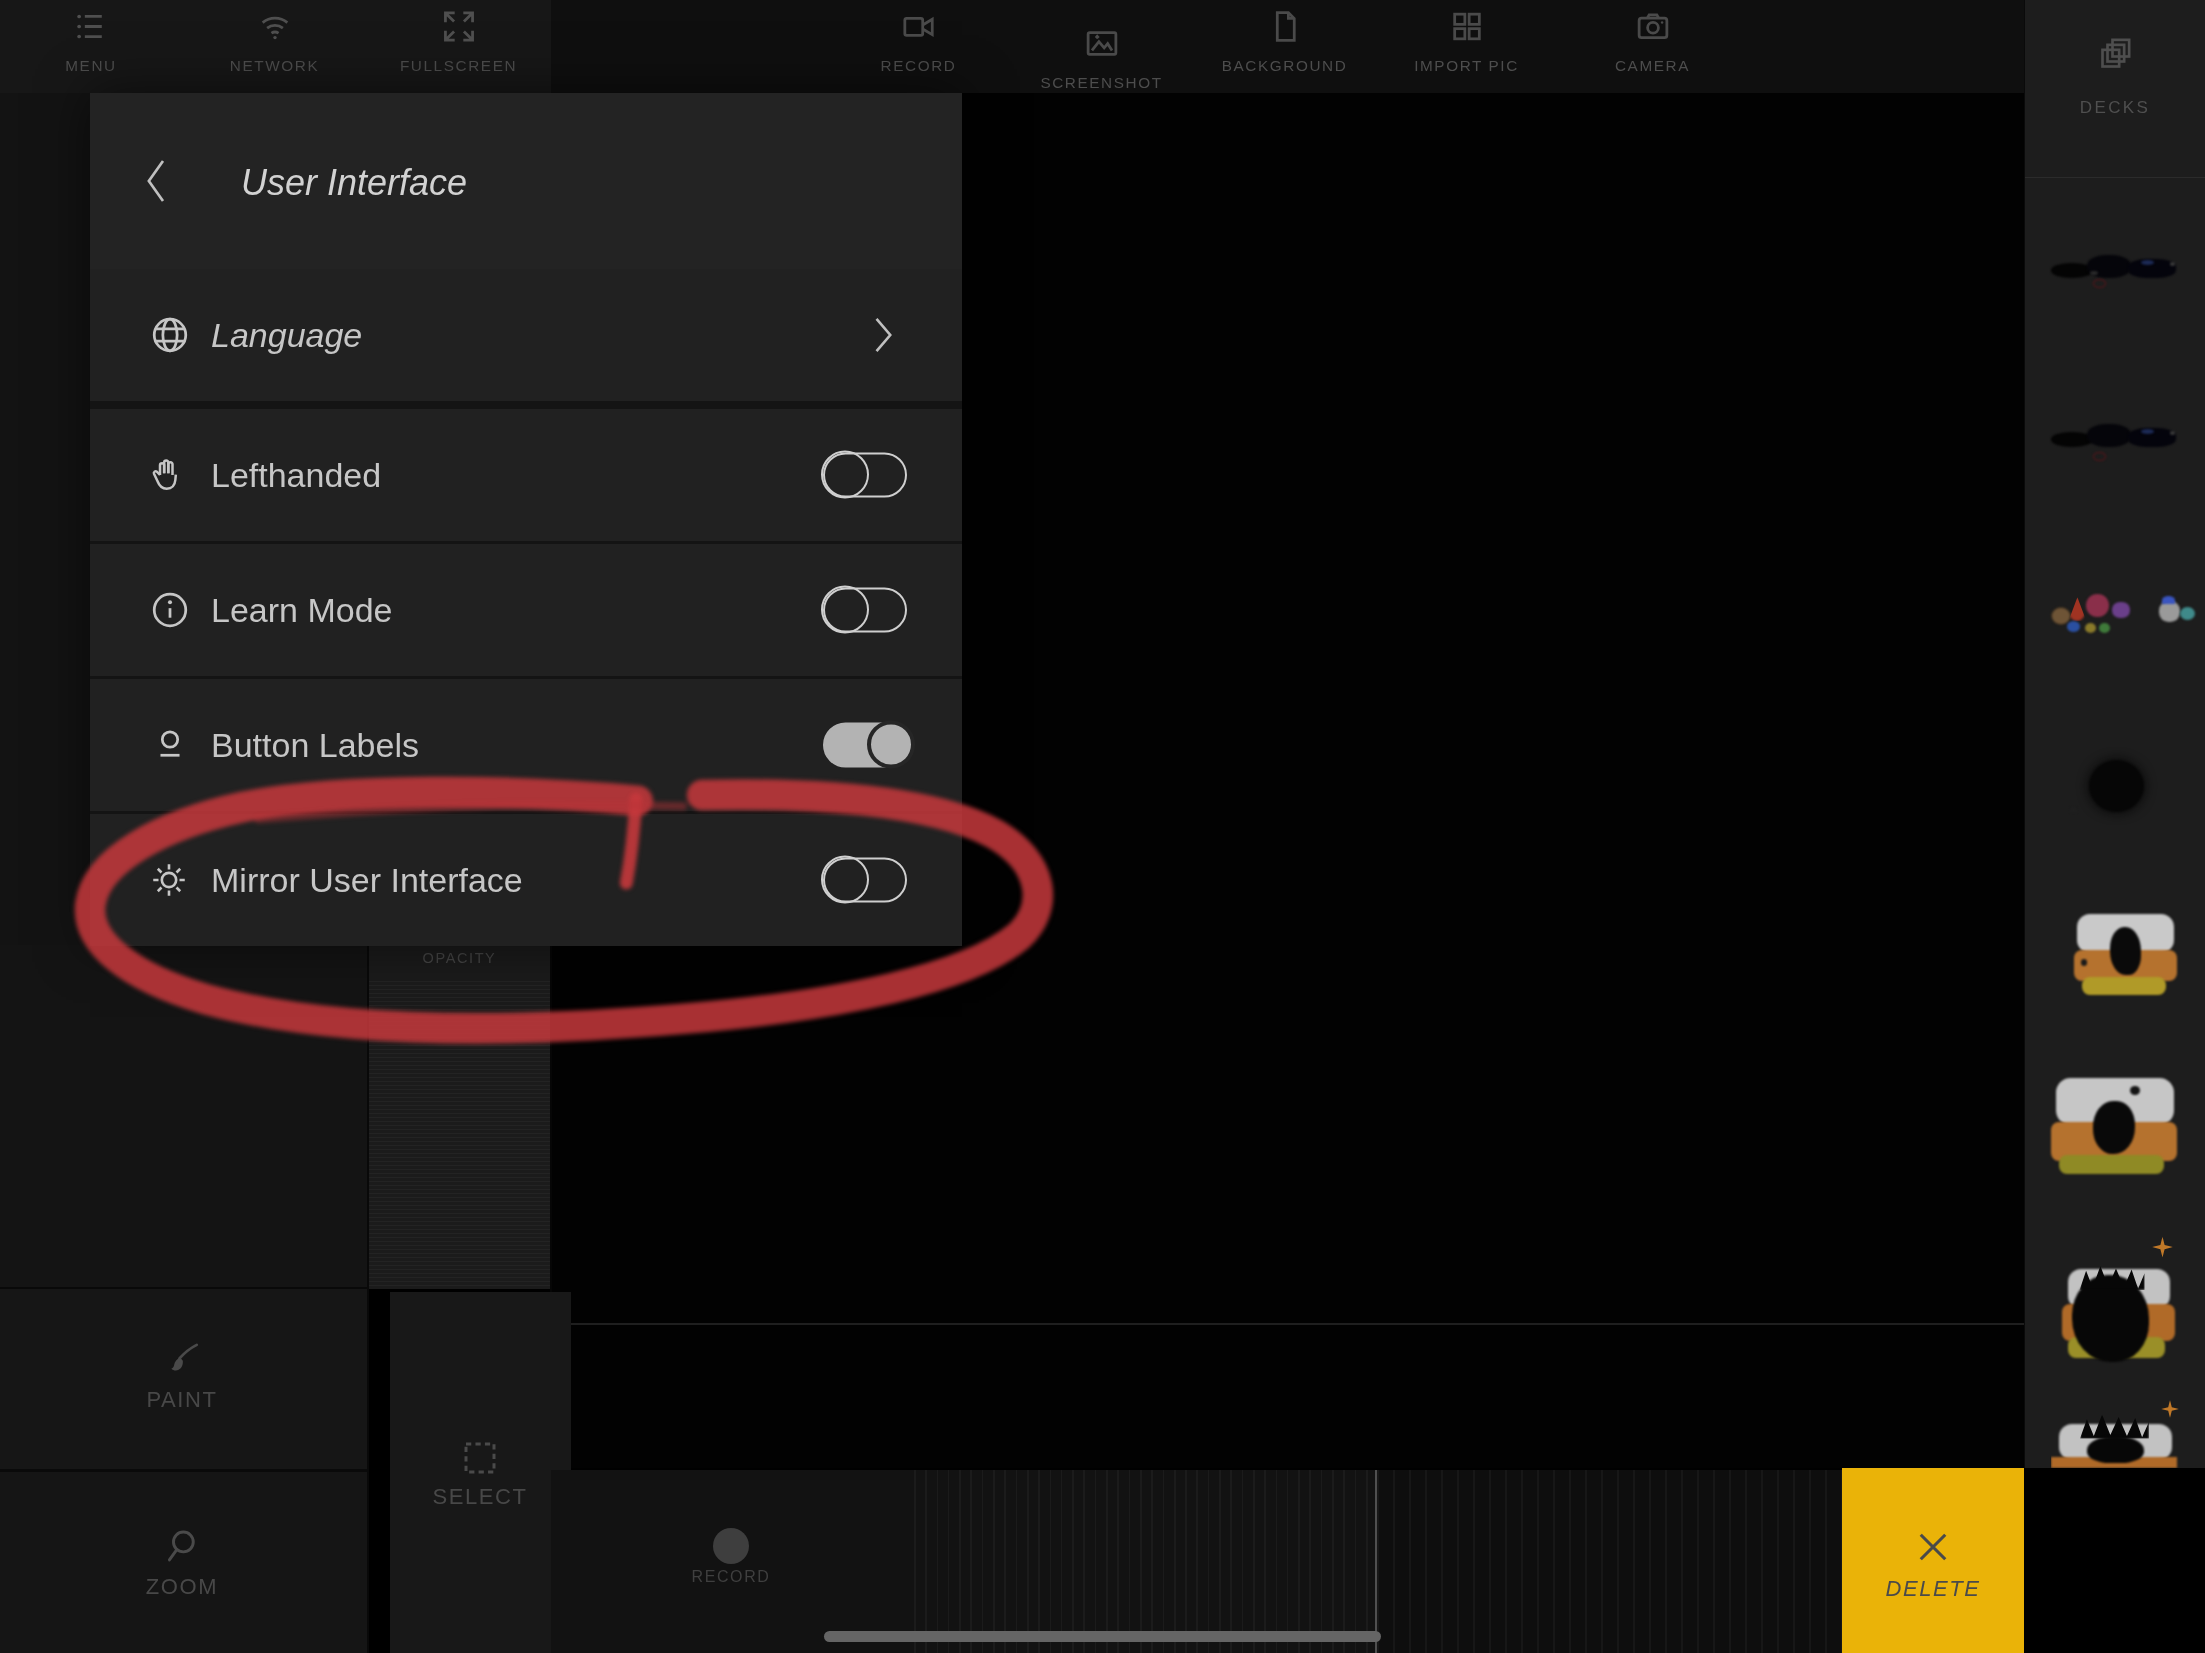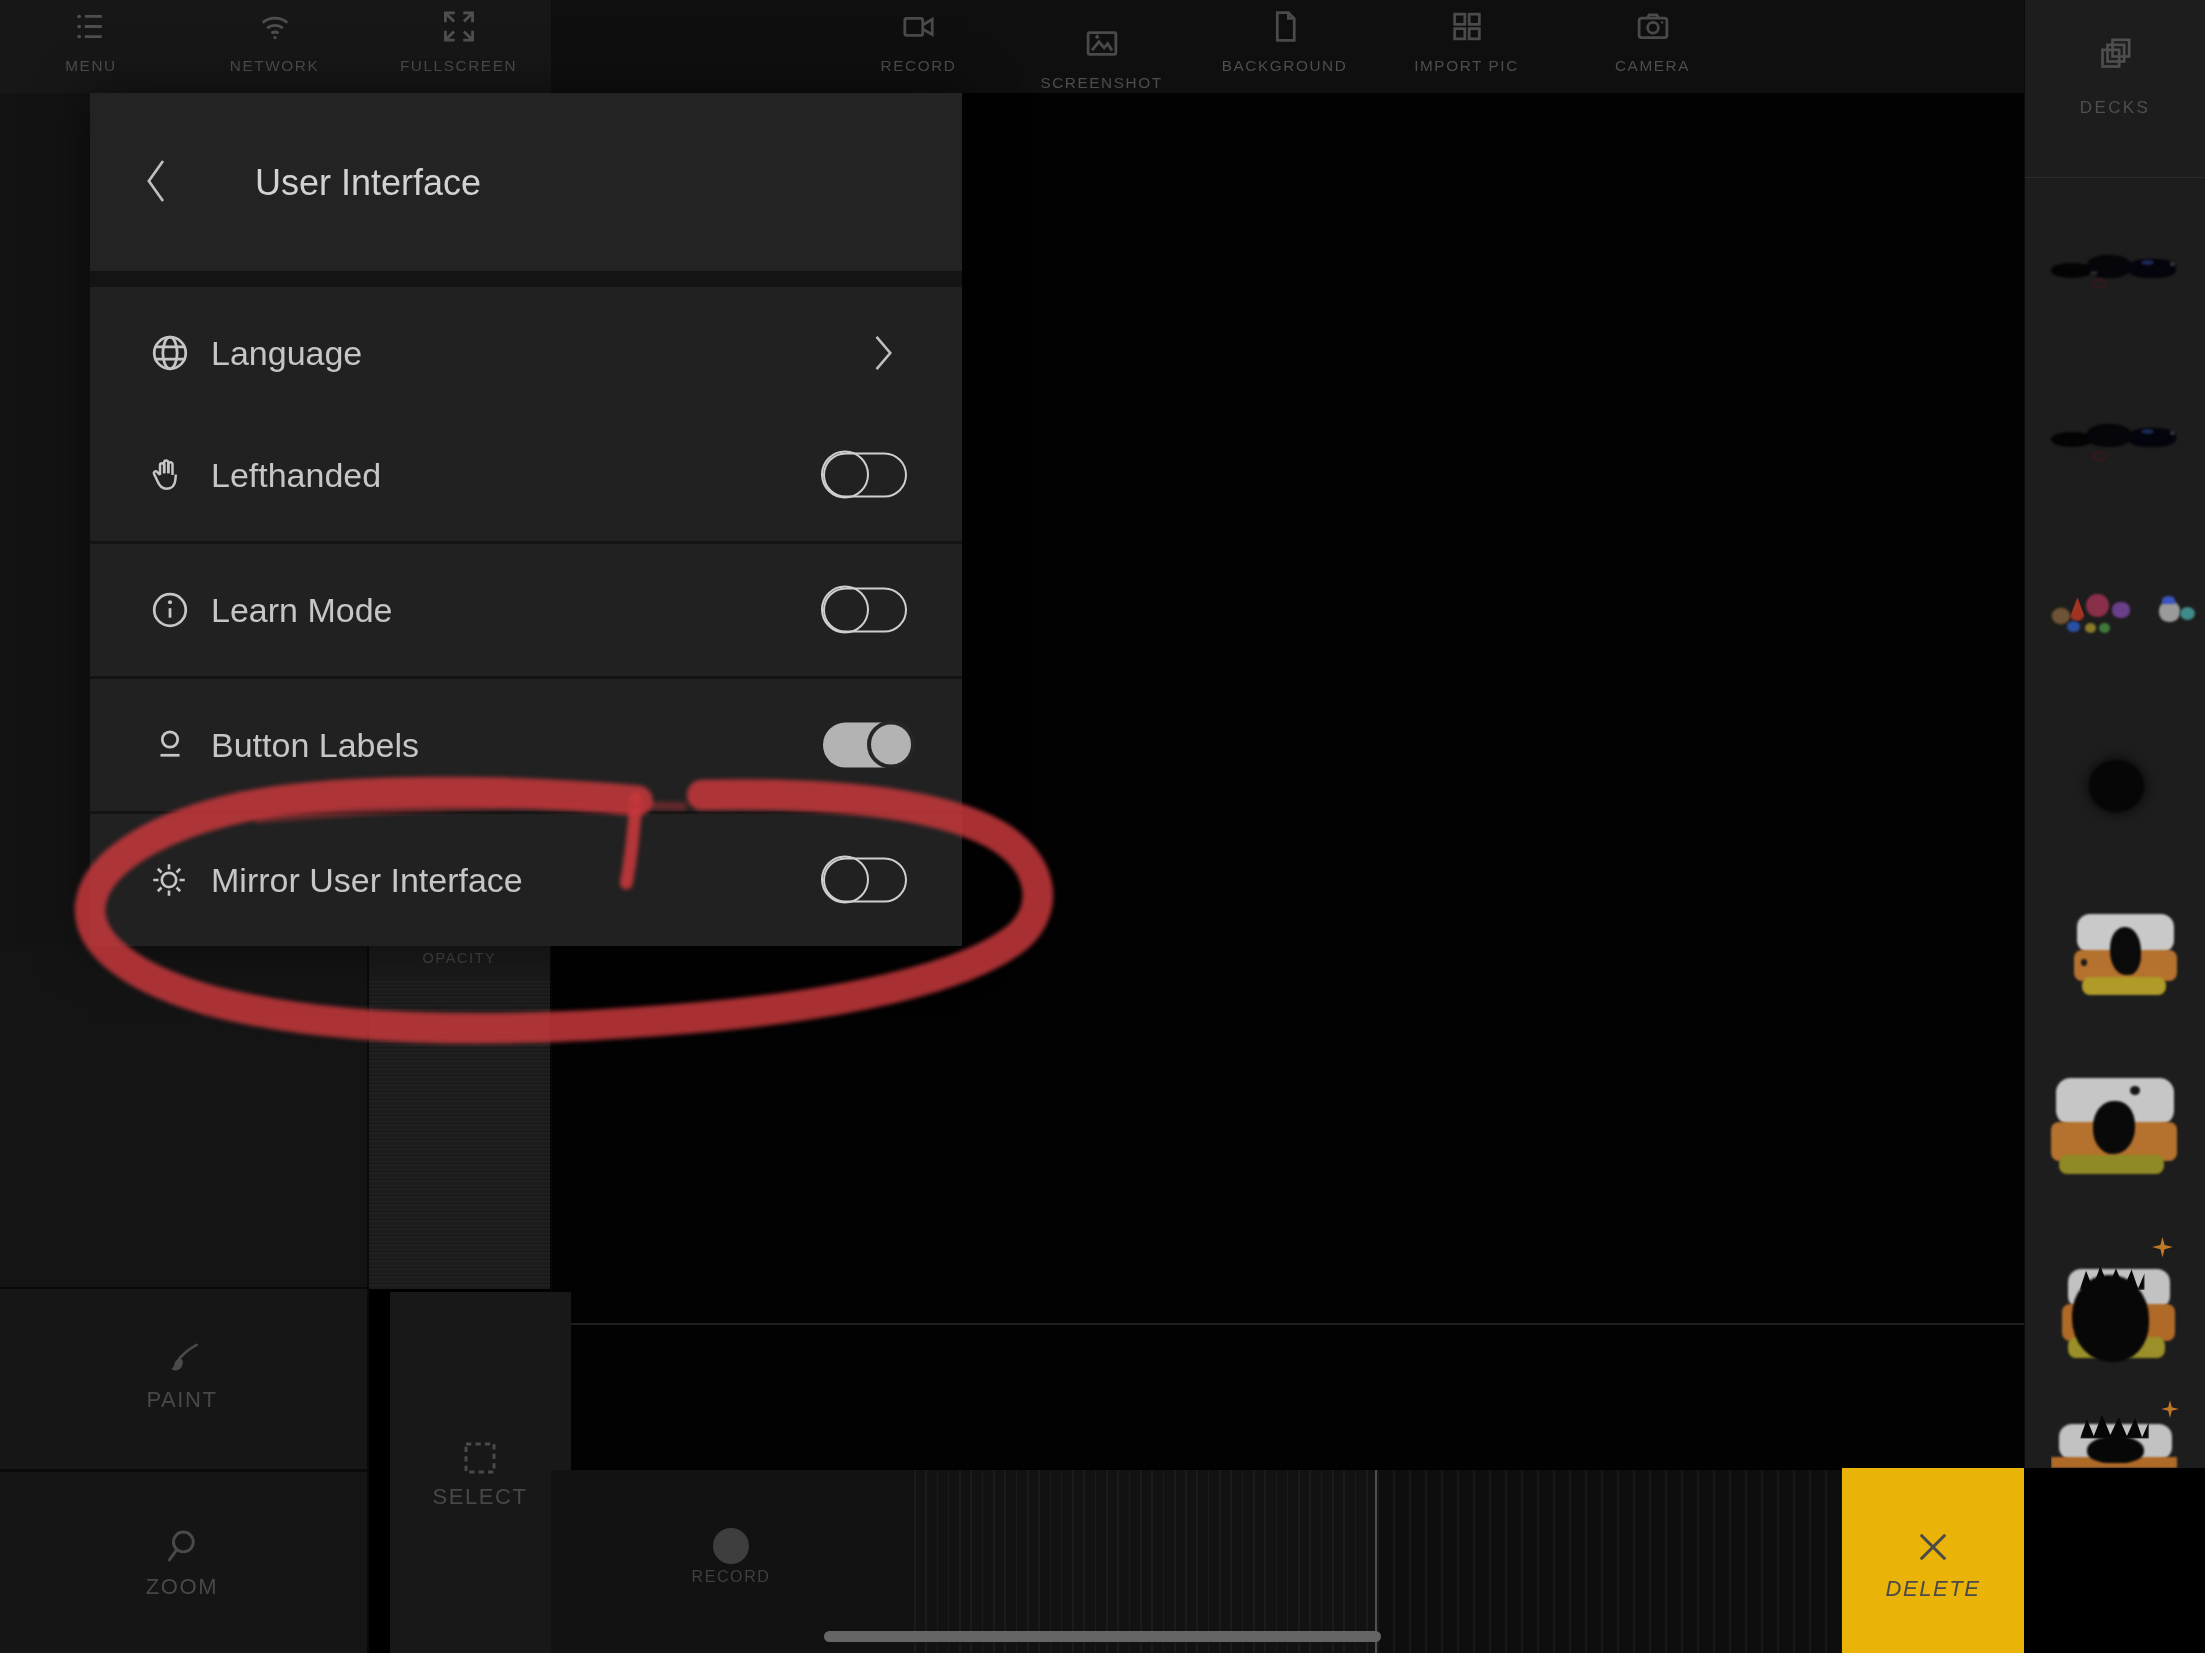--- a/index.html
+++ b/index.html
@@ -47,21 +47,21 @@
   .playhead{left:1375px;top:1470px;width:2.4px;height:183px;background:#4f4f4f;}
   .rec-dot{left:713px;top:1528px;width:36px;height:36px;border-radius:50%;background:#3e3e3e;}
   .rec-lbl{left:731px;top:1568px;transform:translateX(-50%);font-size:16px;letter-spacing:1.6px;color:#3f3f3f;}
   .scrollbar{left:824px;top:1631px;width:557px;height:10.5px;border-radius:5.7px;background:#656565;}
   .delete-cell{left:1842px;top:1468px;width:182px;height:240px;background:#eab308;font-style:italic;}
   .save-cell{left:2024px;top:1468px;width:181px;height:185px;background:#151515;}
   .cell-icon{position:absolute;left:50%;transform:translateX(-50%);}
   
   .panel{left:90px;top:93px;width:872px;height:852px;background:#141414;box-shadow:0 0 48px rgba(0,0,0,.55);}
   .panel-header{position:absolute;left:0;top:0;width:100%;height:178px;background:#232323;}
-  .panel-title{position:absolute;left:165px;top:69px;font-size:36px;color:#d2d2d2;}
+  .panel-title{position:absolute;left:151px;top:69px;font-size:36px;color:#d2d2d2;font-style:italic;}
   .back-btn{position:absolute;left:48px;top:63px;width:65px;height:57px;}
   .row{position:absolute;left:0;width:100%;height:132px;background:#212121;}
   .row-icon{position:absolute;left:58px;top:50%;transform:translateY(-50%);}
   .row-label{position:absolute;left:121px;top:50%;transform:translateY(-50%);font-size:34px;color:#c6c6c6;}
   .row-chevron{position:absolute;right:61px;top:50%;transform:translateY(-50%);}
   .toggle{position:absolute;right:55px;top:50%;transform:translateY(-50%);width:84px;height:45px;}
   .toggle .track{position:absolute;inset:0;border:2.4px solid #cfcfcf;border-radius:24px;box-sizing:border-box;}
   .toggle .knob{position:absolute;top:-1.6px;left:-1.6px;width:48px;height:48px;border:2.4px solid #cfcfcf;
                 border-radius:50%;box-sizing:border-box;background:transparent;}
   .toggle.on .track{background:#b3b3b3;border-color:#b3b3b3;}
@@ -288,21 +288,21 @@
   <div class="abs panel">
     <div class="panel-header">
       <div class="back-btn">
         <svg width="40" height="50" viewBox="0 0 24 30" fill="none" stroke="#c0c0c0" stroke-width="1.6">
           <path d="M15 3 6.5 15 15 27"></path>
         </svg>
       </div>
       <span class="panel-title">User Interface</span>
     </div>
 
-    <div class="row" style="top:194px;">
+    <div class="row" style="top:176px;font-style:italic;">
       <svg class="row-icon" width="44" height="44" viewBox="0 0 24 24" fill="none" stroke="#c6c6c6" stroke-width="1.5">
         <circle cx="12" cy="12" r="8.6"></circle>
         <ellipse cx="12" cy="12" rx="3.9" ry="8.6"></ellipse>
         <path d="M4.4 8.6h15.2M4.4 15.4h15.2"></path>
       </svg>
       <span class="row-label">Language</span>
       <svg class="row-chevron" width="36" height="42" viewBox="0 0 20 26" fill="none" stroke="#c0c0c0" stroke-width="1.6">
         <path d="M6 3l8.5 10L6 23"></path>
       </svg>
     </div>

